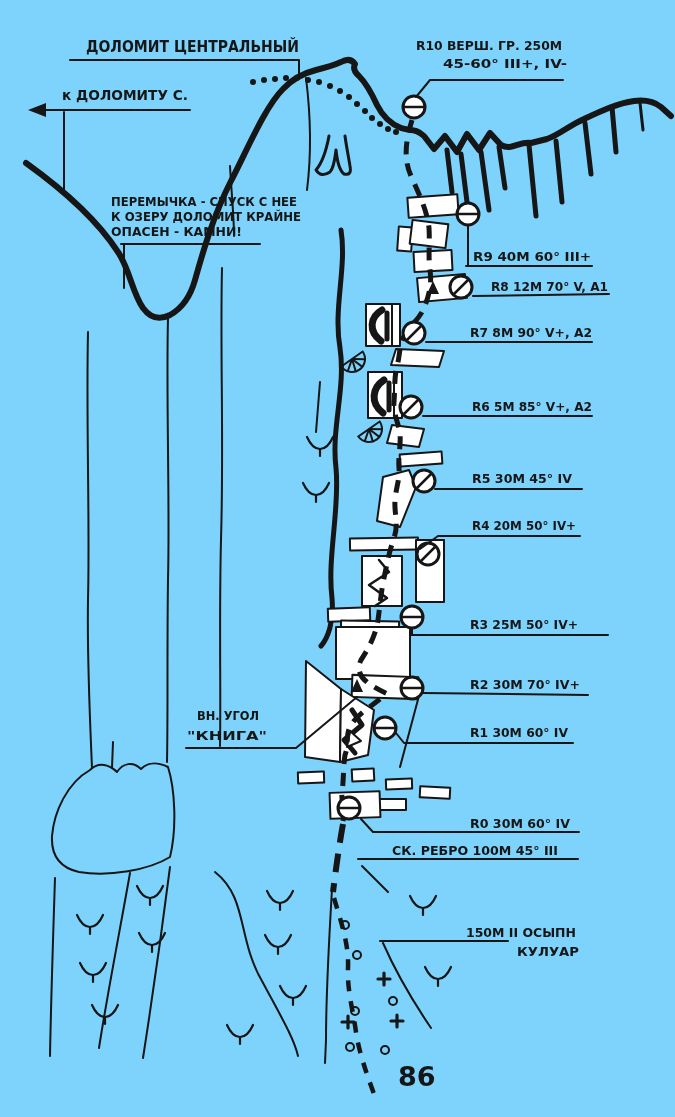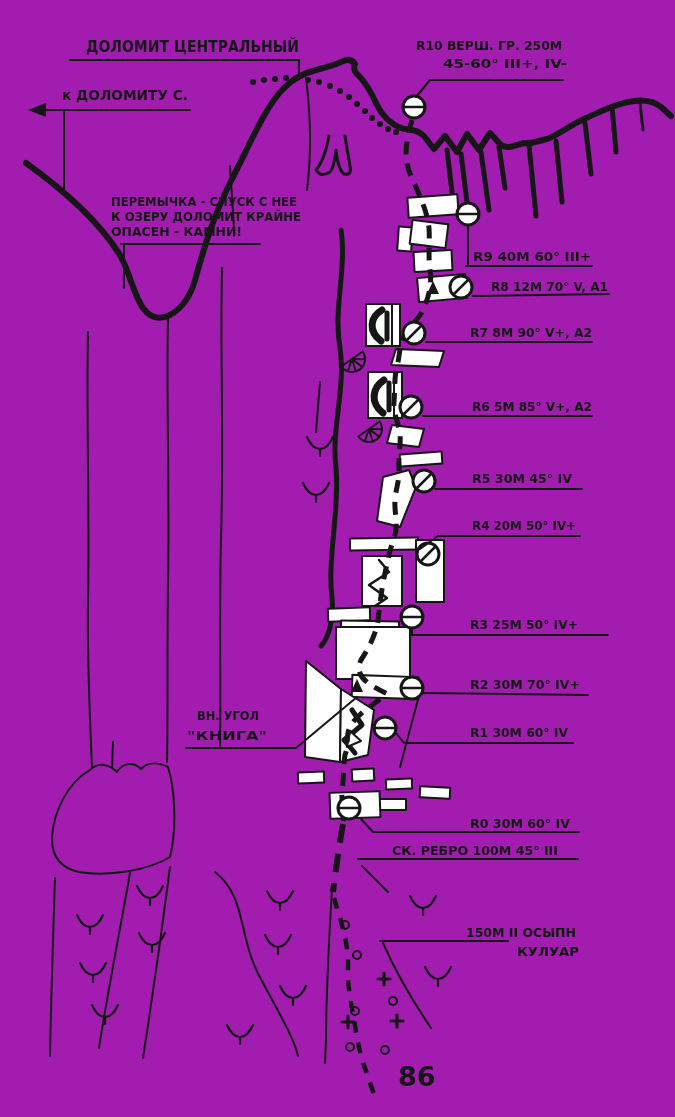--- a/index.html
+++ b/index.html
@@ -1,16 +1,16 @@
 <!DOCTYPE html>
 <html><head>
 <meta charset="utf-8">
 <style>
   html,body{margin:0;padding:0;background:#ffffff;}
-  .page{position:relative;width:675px;height:1117px;background:#a21caf;overflow:hidden;}
+  .page{position:relative;width:675px;height:1117px;background:#7dd3fc;overflow:hidden;}
   svg{display:block;}
   .lbl{font-family:"DejaVu Sans","Liberation Sans",sans-serif;font-weight:700;fill:#161616;}
   .s2{stroke:#161616;stroke-width:2;fill:none;stroke-linecap:round;stroke-linejoin:round;}
   .s25{stroke:#161616;stroke-width:2.5;fill:none;stroke-linecap:round;stroke-linejoin:round;}
   .s3{stroke:#161616;stroke-width:3;fill:none;stroke-linecap:round;stroke-linejoin:round;}
   .s5{stroke:#161616;stroke-width:5;fill:none;stroke-linecap:round;stroke-linejoin:round;}
   .s6{stroke:#161616;stroke-width:6;fill:none;stroke-linecap:round;stroke-linejoin:round;}
   .fw{fill:#ffffff;stroke:#161616;stroke-width:2;stroke-linejoin:round;}
   .fk{fill:#161616;stroke:none;}
   .route{stroke:#161616;stroke-width:5;fill:none;stroke-dasharray:13 9;stroke-linecap:butt;}

